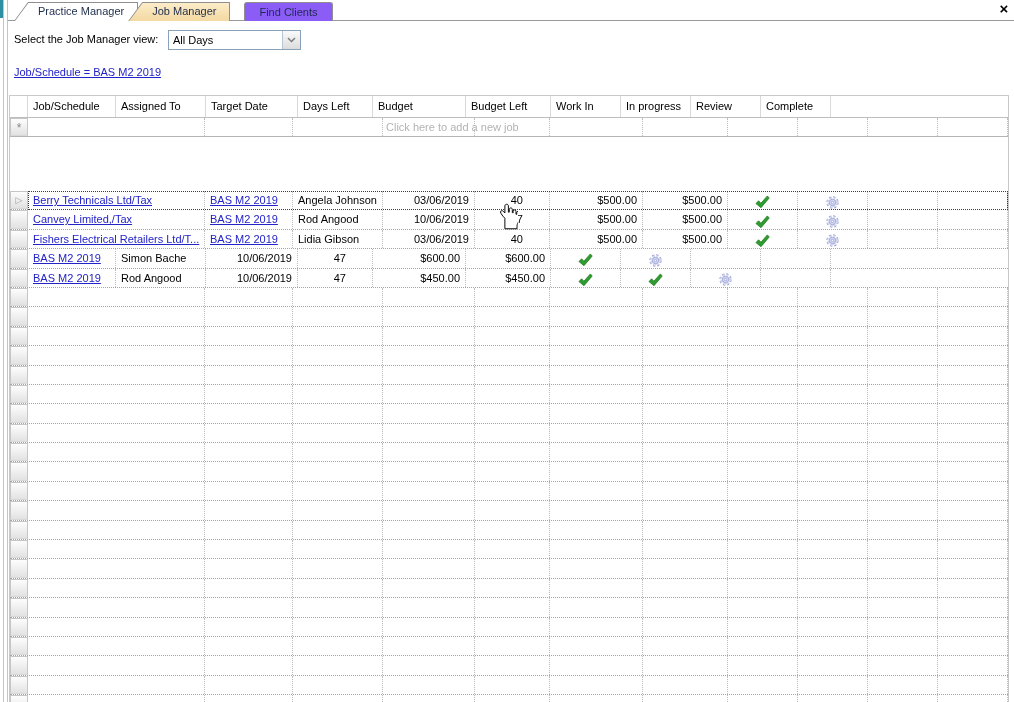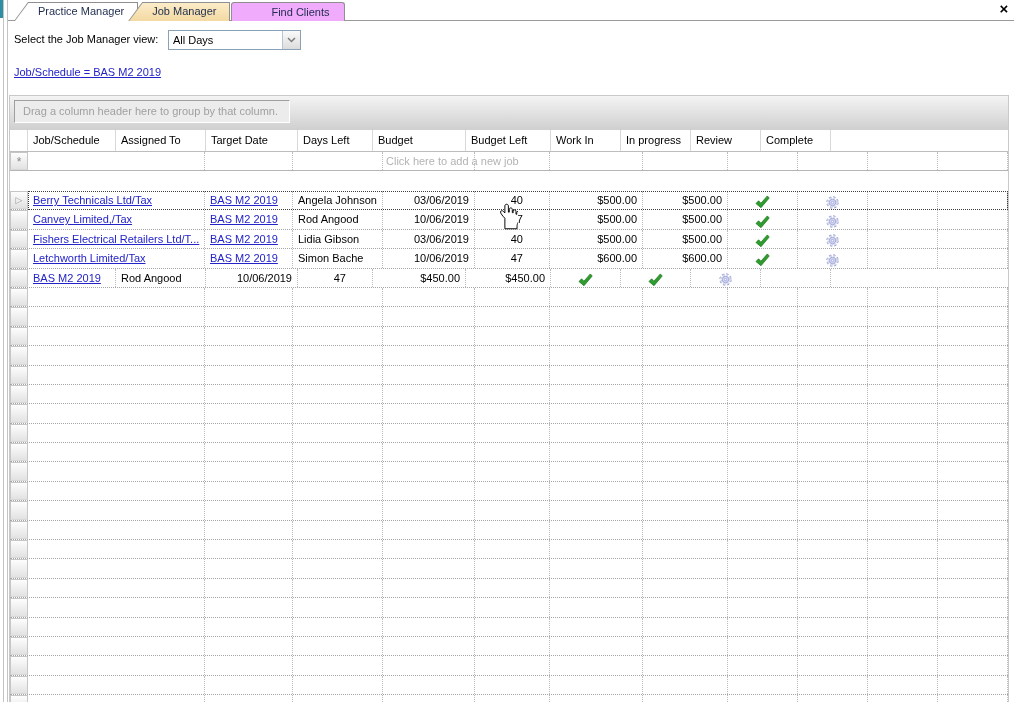--- a/index.html
+++ b/index.html
@@ -17,21 +17,21 @@
   .tabline  { position:absolute; left:8px; right:0; top:20px; height:1px; background:#9a9a9a; z-index:1; }
   .tab { position:relative; height:19px; line-height:19px; font-size:11px; color:#1d2c4c; z-index:2; }
   .tab .lbl { position:relative; z-index:3; padding:0 14px 0 24px; display:block; white-space:nowrap; }
   .tab.slant::before { content:""; position:absolute; inset:0; background:#8f8f8f;
       clip-path:polygon(14px 0, 100% 0, 100% 100%, 0 100%); }
   .tab.slant::after  { content:""; position:absolute; left:1px; right:1px; top:1px; bottom:0; background:#fff;
       clip-path:polygon(13.4px 0, 100% 0, 100% 100%, 0 100%); }
   .tab.active { z-index:4; }
   .tab.active.slant::after { background:linear-gradient(var(--active_tab_top,#fcecc8), var(--active_tab_bottom,#f3d9a2)); }
   .tab.overlap { margin-left:-10px; }
-  .tab.boxed { border:1px solid #8f8f8f; border-bottom:none; border-radius:3px 3px 0 0; background:#f0abfc; margin-left:1px;padding-left:25px; }
+  .tab.boxed { border:1px solid #8f8f8f; border-bottom:none; border-radius:3px 3px 0 0; background:#8b5cf6; margin-left:14px; }
   .tab.boxed .lbl { padding:0 14px; }
   .close-x { position:absolute; top:1px; right:3px; width:14px; height:16px; text-align:center;
              font-size:15px; font-weight:bold; color:#000; line-height:16px; z-index:6; cursor:default; }
 
   
   .view-label { position:absolute; left:14px; top:33px; font-size:11px; color:#000; }
   .combo { position:absolute; left:168px; top:30px; width:133px; height:20px;
            border:1px solid #8aa2b8; background:#fff; display:flex; }
   .combo-value { flex:1; font-size:11px; line-height:18px; padding-left:4px; color:#000; overflow:hidden; }
   .combo-btn { width:18px; height:18px; border-left:1px solid #b7c6d5;
@@ -108,23 +108,20 @@
     <div class="combo-btn">
       <svg width="9" height="6" viewBox="0 0 9 6">
           <path d="M1 1 L4.5 4.6 L8 1" fill="none" stroke="#7a7a7a" stroke-width="1.4"></path>
         </svg>
     </div>
   </div>
 
   <a class="filter-link">Job/Schedule = BAS M2 2019</a>
 
   <div class="grid">
-    <div class="groupband">
-      <div class="grouphint">Drag a column header here to group by that column.</div>
-    </div>
 
     <div class="headrow">
       <div class="rh rh0"></div>
       <div class="hc c1">Job/Schedule</div>
       <div class="hc c2">Assigned To</div>
       <div class="hc c3">Target Date</div>
       <div class="hc c4">Days Left</div>
       <div class="hc c5">Budget</div>
       <div class="hc c6">Budget Left</div>
       <div class="hc c7">Work In</div>
@@ -213,21 +210,20 @@
     <circle cx="8" cy="8" r="5.2" fill="none" stroke="#d8dcf4" stroke-width="3" stroke-dasharray="2.3 1.78"></circle>
     <circle cx="8" cy="8" r="3.9" fill="#d8dcf4" stroke="#9aa0d0" stroke-width="1"></circle>
     <circle cx="8" cy="8" r="1.5" fill="#f3f4fc" stroke="#9aa0d0" stroke-width="1"></circle>
               </svg></span></div>
         <div class="cell c9 ctr"><span class="icon-slot"></span></div>
         <div class="cell c10 ctr"><span class="icon-slot"></span></div>
       </div>
 
       <div class="row">
         <div class="rh"></div>
-        <div class="cell c0"><a class="lnk">Letchworth Limited/Tax</a></div>
         <div class="cell c1"><a class="lnk">BAS M2 2019</a></div>
         <div class="cell c2">Simon Bache</div>
         <div class="cell c3 num">10/06/2019</div>
         <div class="cell c4 num">47</div>
         <div class="cell c5 num">$600.00</div>
         <div class="cell c6 num">$600.00</div>
         <div class="cell c7 ctr"><span class="icon-slot"><svg width="15" height="14" viewBox="0 0 16 15">
                 <path d="M1 9.2 L3.8 6.2 L6.3 8.8 L13.2 1 L15.2 3.2 L6.4 13.6 Z" fill="#2f9c2f" stroke="#1e7a1e" stroke-width="0.8"></path>
               </svg></span></div>
         <div class="cell c8 ctr"><span class="icon-slot"><svg width="13" height="13" viewBox="0 0 16 16">

